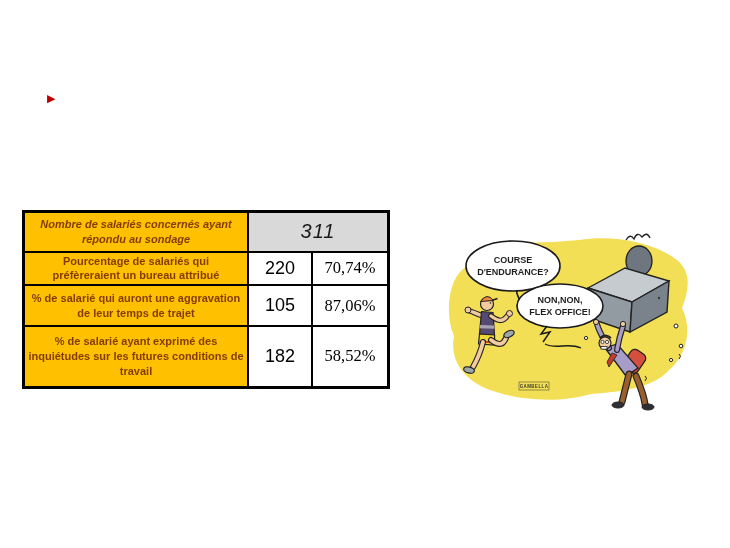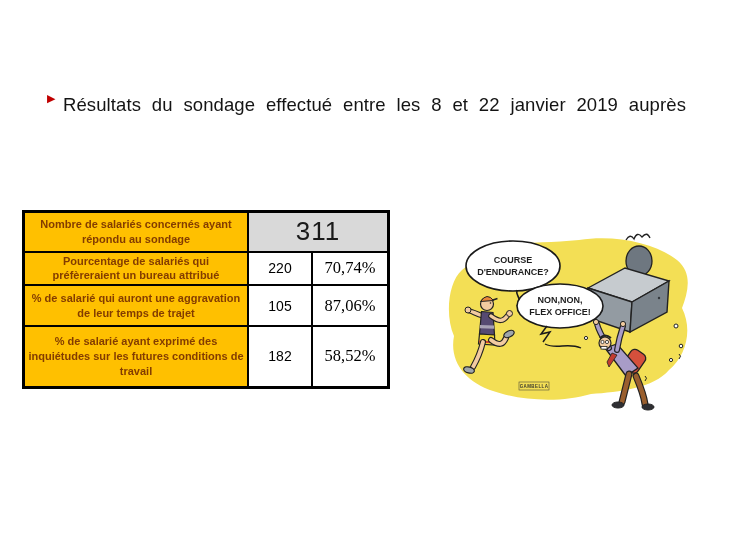--- a/index.html
+++ b/index.html
@@ -25,24 +25,24 @@
   
   table.survey{
     position:absolute;left:22px;top:210px;border-collapse:collapse;
     table-layout:fixed;background:#ffffff;border:3px solid #000;
   }
   table.survey td{border:2.4px solid #000;padding:1px 3px;}
   td.lab{
     width:216px;background:#FFC000;color:#833C00;font-weight:bold;
     font-size:11px;text-align:center;line-height:1.35;
   }
-  td.cnt{width:56px;font-size:14px;text-align:center;color:#000;background:#fff;}
+  td.cnt{width:56px;font-size:18px;text-align:center;color:#000;background:#fff;}
   td.pct{width:68px;font-size:16.5px;text-align:center;color:#000;background:#fff;font-family:Liberation Serif, serif;}
   td.total{
-    background:#D9D9D9;font-size:26px;text-align:center;color:#1a1a1a;
+    background:#D9D9D9;font-size:20px;text-align:center;color:#1a1a1a;
     letter-spacing:1px;
     margin-top:22px;
   }
 
   
   .cartoon{position:absolute;left:433px;top:226px;width:282px;height:192px;}
   .bubble-text{
     font-family:"Liberation Sans", sans-serif;font-weight:bold;
     fill:#1e1e1e;text-anchor:middle;
   }
@@ -52,27 +52,26 @@
   }
 </style>
 </head>
 <body>
 
 <div class="slide">
 
   <div class="title-block">
     <span class="title-bullet">▶</span>
     <div class="title-lines">
-      <div class="title-line">Résultats du sondage effectué entre les 8 et 22 janvier 2019 auprès</div>
     </div>
   </div>
 
   <table class="survey">
     <tbody>
-        <tr style="height:40px;">
+        <tr style="height:40px;font-style:italic;">
       <td class="lab">Nombre de salariés concernés ayant répondu au sondage</td>
       <td class="total" colspan="2">311</td>
     </tr>
     <tr style="height:24px;">
       <td class="lab">Pourcentage de salariés qui préfèreraient un bureau attribué</td>
       <td class="cnt">220</td>
       <td class="pct">70,74%</td>
     </tr>
     <tr style="height:41px;margin-top:46px;">
       <td class="lab">% de salarié qui auront une aggravation de leur temps de trajet</td>

